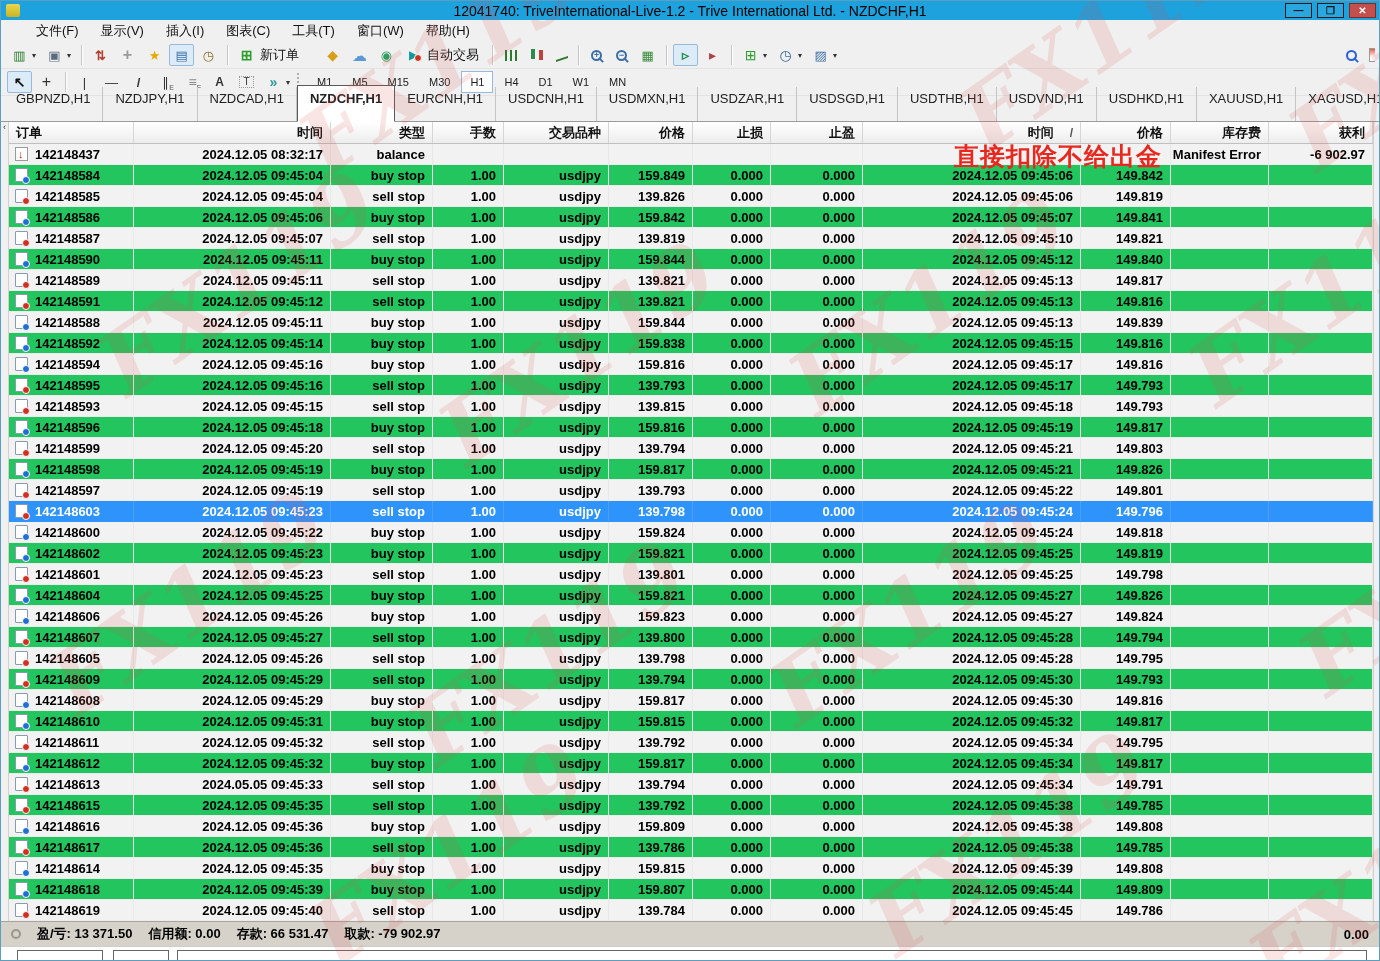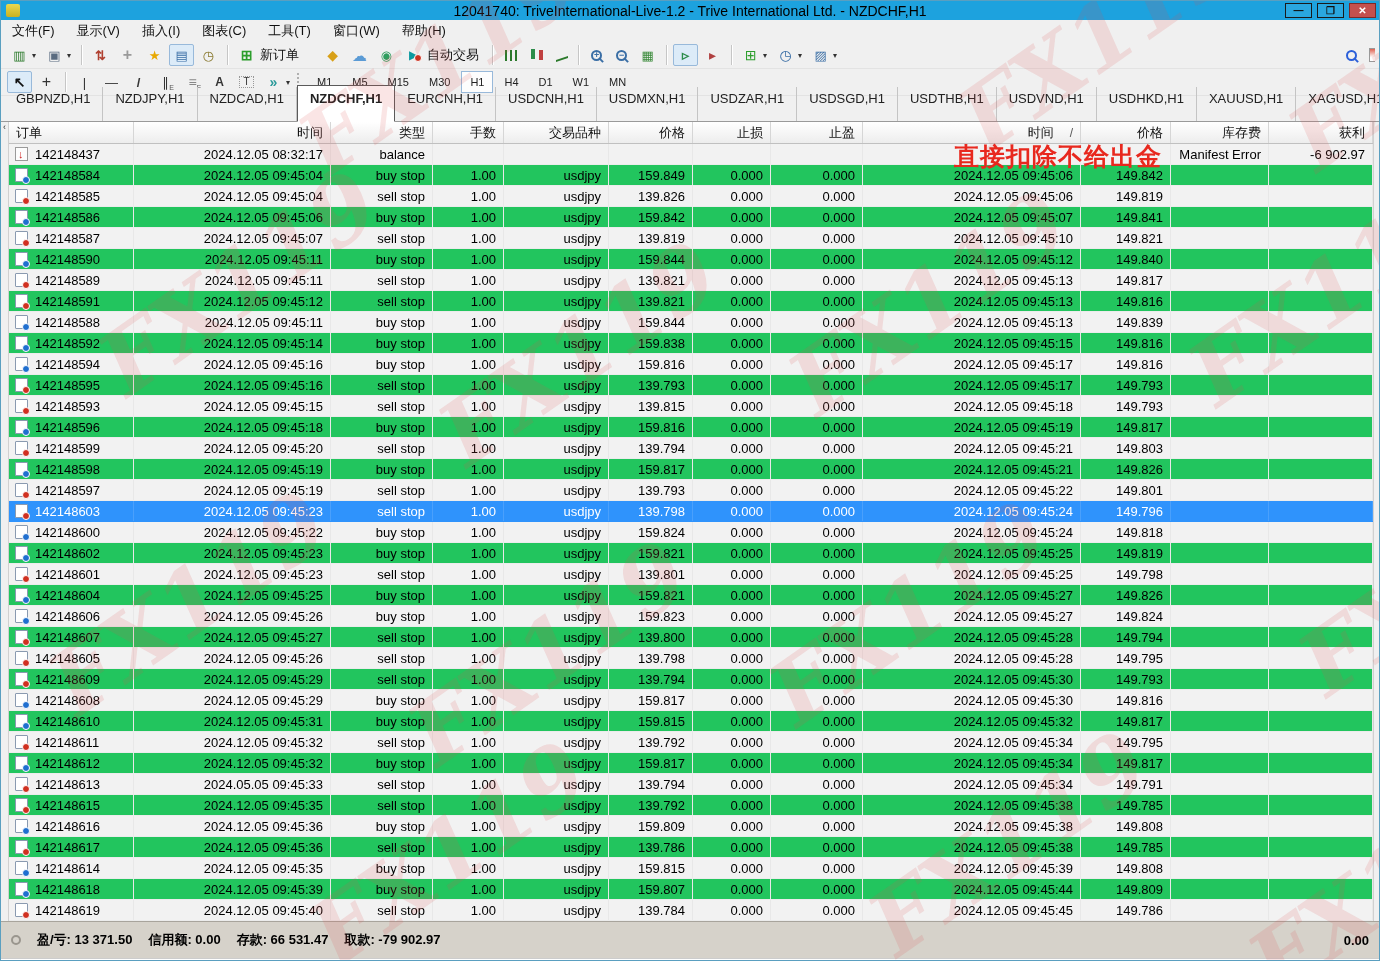--- a/index.html
+++ b/index.html
@@ -8,21 +8,21 @@
        font-family:"Liberation Sans",sans-serif;border:1px solid #5a9fc0;}
   
   .titlebar{height:19px;background:#1da2de;display:flex;align-items:center;position:relative;}
   .appicon{width:14px;height:13px;background:linear-gradient(#ecd84e,#c9b122);margin:2px 5px;border-radius:2px;flex:none;}
   .title{position:absolute;left:0;right:0;text-align:center;font-size:14px;color:#000;white-space:nowrap;}
   .winctrls{margin-left:auto;display:flex;gap:5px;padding-right:3px;z-index:2;}
   .wbtn{width:27px;height:15px;border:1px solid #1a1a1a;display:flex;align-items:center;justify-content:center;
         font-size:10px;font-weight:bold;color:#111;background:rgba(255,255,255,0.06);}
   .wbtn.close{background:#c4504e;color:#fff;border-color:#7d2a28;}
   
-  .menubar{height:22px;display:flex;align-items:center;padding-left:0;background:#f0f0f0;}
+  .menubar{height:22px;display:flex;align-items:center;padding-left:24px;background:#f0f0f0;}
   .mitem{padding:2px 11px;font-size:13px;color:#111;}
   
   .toolbar{height:27px;display:flex;align-items:center;padding:0 5px;background:#f0f0f0;border-bottom:1px solid #e3e3e3;position:relative;}
   .tbtn{display:inline-flex;align-items:center;height:22px;padding:0 3px;margin:0 1px;border:1px solid transparent;border-radius:2px;gap:2px;}
   .tbtn.act{background:#dcebf8;border-color:#98b9da;}
   .tlabel{font-size:13px;color:#111;padding:0 3px;white-space:nowrap;}
   .dd{font-size:8px;color:#333;margin-left:2px;}
   .tsep{width:1px;height:20px;background:#c6c6c6;margin:0 5px;box-shadow:1px 0 0 #fff;flex:none;}
   .tgap{width:12px;flex:none;}
   .grip{width:4px;height:18px;margin:0 6px 0 2px;border-left:2px dotted #b0b0b0;flex:none;}
@@ -73,21 +73,21 @@
   .ic-text::before{content:"A";color:#333;font-weight:bold;font-size:12px;}
   .ic-label::before{content:"T";color:#333;border:1px dotted #999;padding:0 3px;font-size:10px;}
   .ic-shapes::before{content:"»";color:#2a9a9a;font-weight:bold;font-size:14px;}
   
   .tabbar{height:26px;display:flex;align-items:flex-end;background:#f0f0f0;padding-left:3px;border-bottom:1px solid #9a9a9a;position:relative;}
   .tab{font-size:13px;color:#222;padding:4px 12px 15px;border-right:1px solid #c4c4c4;white-space:nowrap;}
   .tab.active{background:#fff;border:1px solid #5a5a5a;border-bottom:1px solid #fff;font-weight:bold;margin-bottom:-1px;padding-top:5px;}
   
   .main{display:flex;height:799px;background:#fff;}
   .gutter{width:8px;background:#f0f0f0;border-right:1px solid #d0d0d0;font-size:9px;color:#333;line-height:10px;text-align:center;flex:none;}
-  .tablewrap{width:1364px;flex:none;display:flex;flex-direction:column;}
+  .tablewrap{width:1364px;flex:none;display:flex;flex-direction:column;font-weight:bold;}
   .rightstrip{flex:1;background:#f0f0f0;border-left:1px solid #d0d0d0;}
   .thead{display:flex;height:22px;background:linear-gradient(#ffffff,#ededed);border-bottom:1px solid #c0c0c0;flex:none;}
   .hcell{font-size:13px;color:#111;display:flex;align-items:center;justify-content:flex-end;padding:0 7px;border-right:1px solid #d6d6d6;}
   .hcell.c0{justify-content:flex-start;}
   .sort{margin-left:16px;color:#555;font-size:12px;}
   .rows{flex:1;overflow:hidden;background:#fff;}
   .row{display:flex;height:21px;border-bottom:1px solid #ececec;background:#22c55e;}
   .row.even{background:#f2f2f2;}
   .row.selected{background:#2f93fc;color:#fff;border-bottom-color:#2f93fc;}
   .cell{font-size:13px;display:flex;align-items:center;justify-content:flex-end;padding:0 7px;
@@ -98,21 +98,21 @@
   .c4{width:105px;flex:none;} .c5{width:84px;flex:none;} .c6{width:78px;flex:none;text-align:center;} .c7{width:92px;flex:none;}
   .c8{width:218px;flex:none;} .c9{width:90px;flex:none;} .c10{width:98px;flex:none;} .c11{width:104px;flex:none;}
   .oicon{width:13px;height:14px;position:relative;margin-right:7px;flex:none;}
   .oicon.page{background:#fff;border:1px solid #8a9ab0;border-radius:1px;}
   .oicon.page::after{content:"";position:absolute;width:6px;height:6px;border-radius:50%;right:-3px;bottom:-3px;border:1px solid #fff;}
   .oicon.buy::after{background:#1f6fd0;}
   .oicon.sell::after{background:#d03020;}
   .oicon.balance{background:#fdfdfd;border:1px solid #9a9a9a;}
   .oicon.balance::before{content:"↓";color:#d02020;font-size:11px;font-weight:bold;position:absolute;left:2px;top:0;}
   
-  .statusbar{height:37px;background:#d6d2ca;border-top:1px solid #a8a49c;display:flex;align-items:center;
+  .statusbar{height:25px;background:#d6d2ca;border-top:1px solid #a8a49c;display:flex;align-items:center;
              padding:0 10px;gap:16px;font-weight:bold;font-size:13px;color:#000;}
   .conn{width:10px;height:10px;border:2px solid #9a968e;border-radius:50%;flex:none;}
   .status-right{margin-left:auto;font-weight:bold;}
   
   .bottomstrip{height:14px;background:#fff;position:relative;overflow:hidden;border-top:1px solid #cccccc;}
   .stub{position:absolute;top:3px;height:16px;border:1px solid #666;background:#fff;}
   
   .annotation{position:absolute;left:953px;top:139px;font-size:25px;font-weight:bold;color:#e8281e;z-index:7;letter-spacing:1px;white-space:nowrap;}
   .wm{position:absolute;font-size:88px;font-weight:bold;font-style:italic;color:rgba(224,80,80,0.15);
       transform:rotate(-35deg);pointer-events:none;z-index:6;font-family:"DejaVu Serif",serif;white-space:nowrap;}

